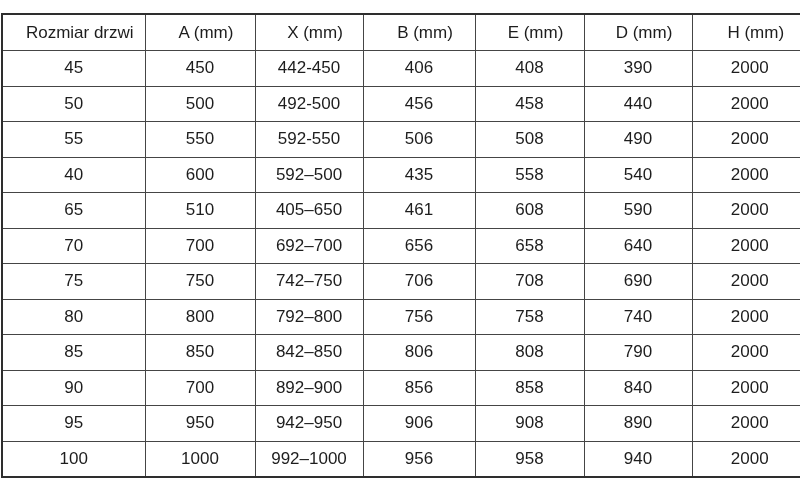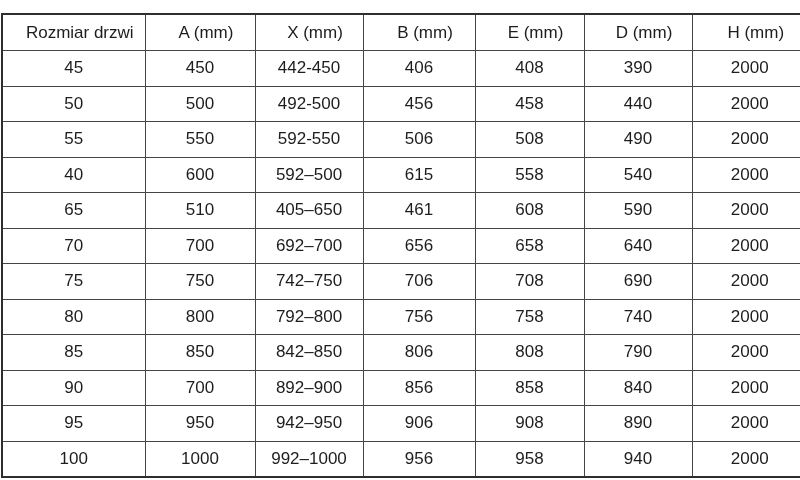--- a/index.html
+++ b/index.html
@@ -95,21 +95,21 @@
           <td>592-550</td>
           <td>506</td>
           <td>508</td>
           <td>490</td>
           <td>2000</td>
         </tr>
         <tr>
           <td>40</td>
           <td>600</td>
           <td>592–500</td>
-          <td>615</td>
+          <td>435</td>
           <td>558</td>
           <td>540</td>
           <td>2000</td>
         </tr>
         <tr>
           <td>65</td>
           <td>510</td>
           <td>405–650</td>
           <td>461</td>
           <td>608</td>

